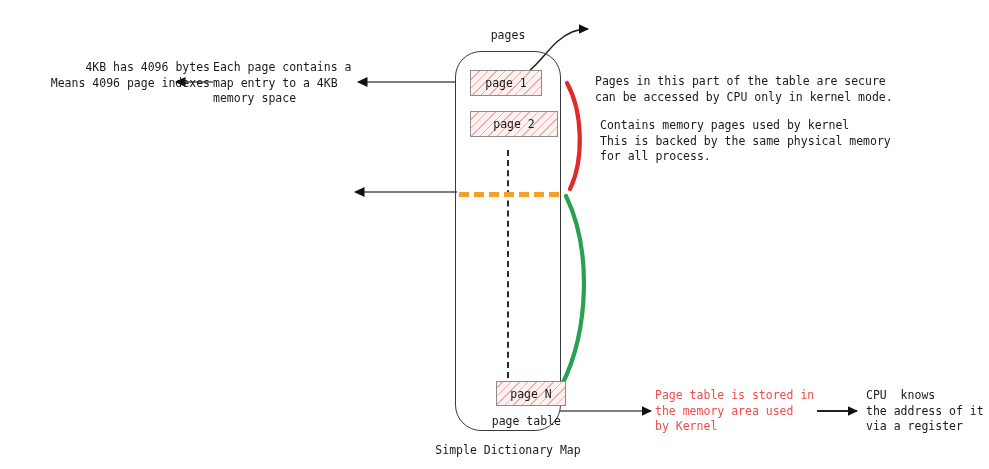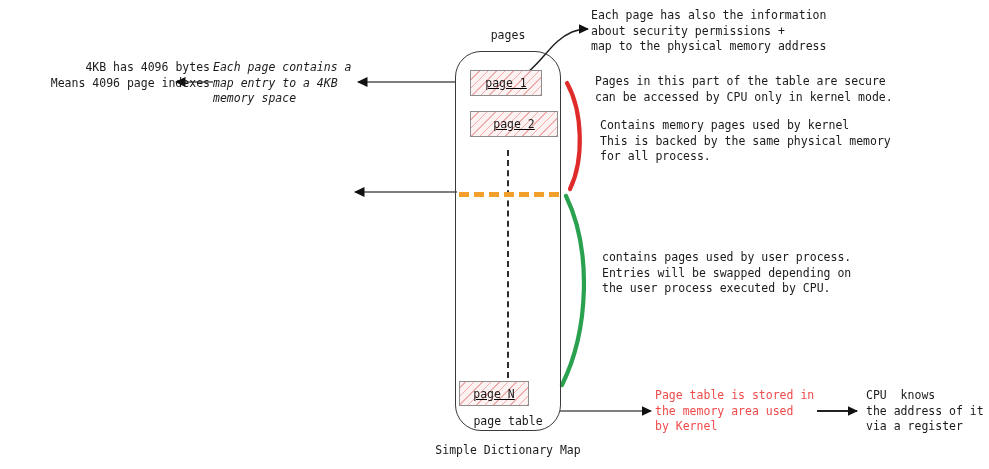--- a/index.html
+++ b/index.html
@@ -44,21 +44,20 @@
     background-image: repeating-linear-gradient(
         -45deg,
         rgba(229,115,115,0.55) 0px,
         rgba(229,115,115,0.55) 1px,
         rgba(253,242,242,0) 1px,
         rgba(253,242,242,0) 6px);
     display: flex;
     align-items: center;
     justify-content: center;
     box-sizing: border-box;
-    text-decoration: underline;
   }
   .pagebox span {
     font-family: "DejaVu Sans Mono", "Liberation Mono", monospace;
     font-size: 11.5px;
     color: #1a1a1a;
     white-space: pre;
   }
   .table-outline {
     position: absolute;
     border: 1.5px solid #3a3a3a;
@@ -130,52 +129,46 @@
   <div class="dash-v" style="left:507px; top:150px; height:228px;"></div>
 
   <div class="dash-orange" style="left:459px; top:192px; width:100px;"></div>
 
   <div class="pagebox" style="left:470px; top:70px; width:72px; height:26px;">
     <span>page 1</span>
   </div>
   <div class="pagebox" style="left:470px; top:111px; width:88px; height:26px;">
     <span>page 2</span>
   </div>
-  <div class="pagebox" style="left:459px; top:381px; width:70px; height:25px;">
+  <div class="pagebox" style="left:496px; top:381px; width:70px; height:25px;">
     <span>page N</span>
   </div>
 
   <div class="txt center" style="left:455px; top:28px; width:106px;">pages</div>
 
-  <div class="txt center" style="left:455px; top:414px; width:106px;">page table</div>
+  <div class="txt center" style="left:455px; top:414px; width:106px;text-align:right;">page table</div>
 
   <div class="txt center" style="left:408px; top:443px; width:200px;">Simple Dictionary Map</div>
 
   <div class="txt right" style="left:8px; top:60px; width:162px;">4KB has 4096 bytes
 Means 4096 page indexes</div>
 
-  <div class="txt" style="left:213px; top:60px; width:150px;font-style:italic;">Each page contains a
+  <div class="txt" style="left:213px; top:60px; width:150px;">Each page contains a
 map entry to a 4KB
 memory space</div>
 
 
-  <div class="txt" style="left:591px; top:8px; width:330px;">Each page has also the information
-about security permissions +
-map to the physical memory address</div>
 
   <div class="txt" style="left:595px; top:74px; width:330px;">Pages in this part of the table are secure
 can be accessed by CPU only in kernel mode.</div>
 
   <div class="txt" style="left:600px; top:118px; width:330px;">Contains memory pages used by kernel
 This is backed by the same physical memory
 for all process.</div>
 
-  <div class="txt" style="left:602px; top:250px; width:330px;">contains pages used by user process.
-Entries will be swapped depending on
-the user process executed by CPU.</div>
 
   <div class="txt red" style="left:655px; top:388px; width:175px;">Page table is stored in
 the memory area used
 by Kernel</div>
 
   <div class="txt" style="left:866px; top:388px; width:130px;">CPU  knows
 the address of it
 via a register</div>
 
 </div>

